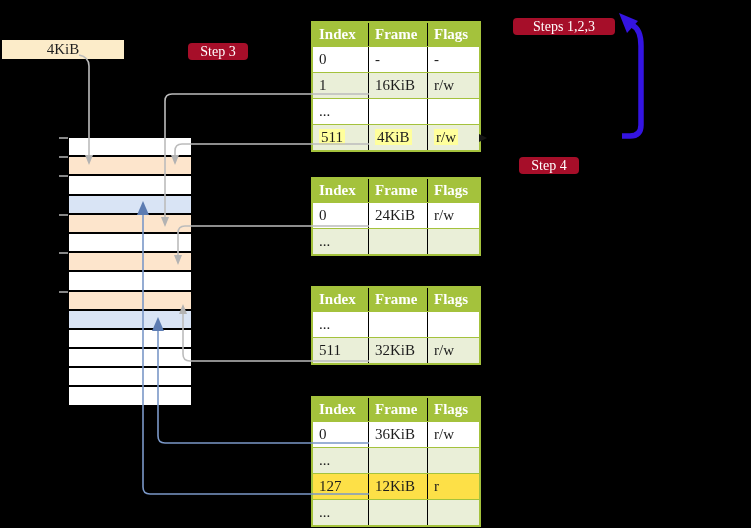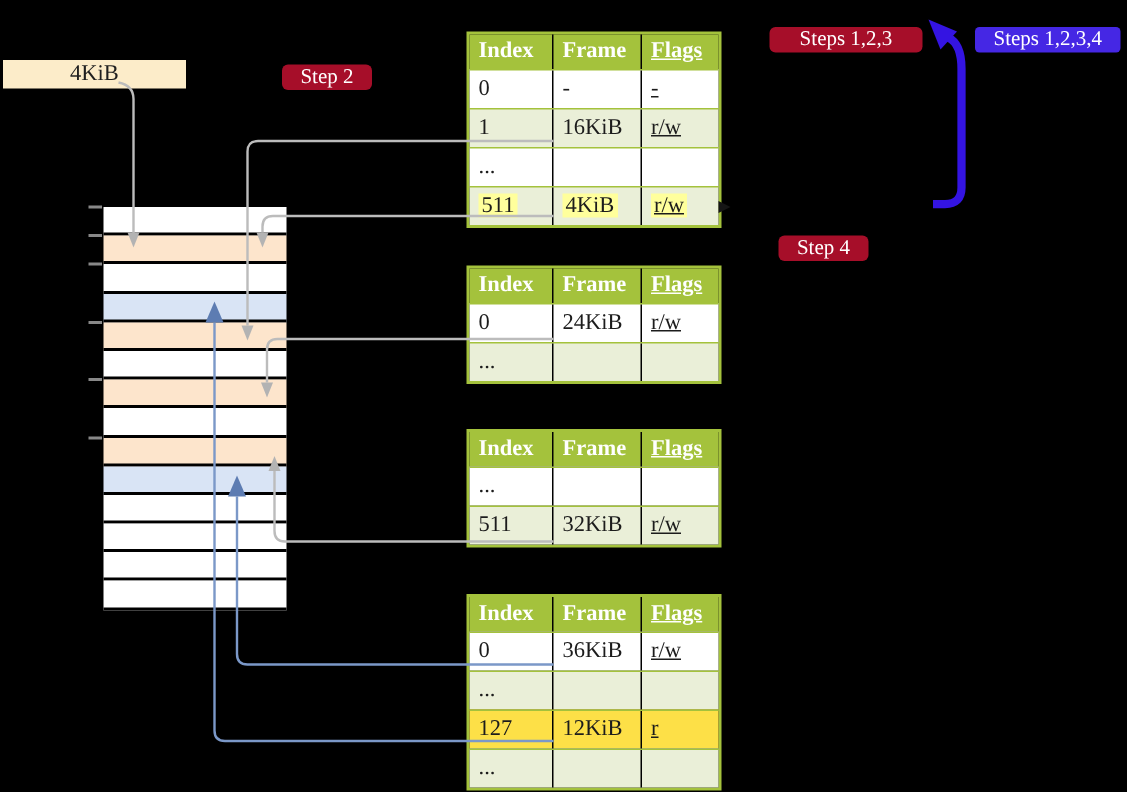--- a/index.html
+++ b/index.html
@@ -19,36 +19,35 @@
   }
   #memstrip{position:absolute;left:69px;top:138px;width:122px;}
   .memrow{width:122px;height:19.2px;box-sizing:border-box;border-bottom:2px solid #000;}
   .tick{position:absolute;left:59px;width:9px;height:2px;background:#888;}
   .ptable{position:absolute;left:311px;width:170px;border:2px solid #a4c23c;box-sizing:border-box;}
   .trow{display:flex;height:25px;line-height:25px;border-top:1px solid #a4c23c;font-size:15px;color:#1c1c1c;}
   .trow.thead{height:23px;line-height:23px;border-top:none;background:#a4c23c;color:#fff;font-weight:bold;font-size:15px;}
   .tcell{box-sizing:border-box;padding-left:6px;border-right:1px solid #000;overflow:hidden;white-space:nowrap;}
   .tcell.c0{width:56px;}
   .tcell.c1{width:59px;}
-  .tcell.c2{width:51px;border-right:none;flex:1;text-decoration:underline;}
+  .tcell.c2{width:51px;border-right:none;flex:1;}
   .hl{background:#ffff9c;padding:0 2px;}
   #overlay{position:absolute;left:0;top:0;pointer-events:none;}
 </style>
 </head>
 <body>
 
 <div id="stage">
 
   <div id="box4kib" style="background: rgb(252, 236, 201);">4KiB</div>
 
-  <div class="badge red" id="badge-step0" style="left: 188px; top: 43px; width: 60px; background: rgb(166, 14, 41);">Step 2</div>
+  <div class="badge red" id="badge-step0" style="left: 188px; top: 43px; width: 60px; background: rgb(166, 14, 41);">Step 3</div>
 
   <div class="badge red" id="badge-steps123" style="left: 513px; top: 18px; width: 102px; background: rgb(166, 14, 41);">Steps 1,2,3</div>
 
-  <div class="badge blue" id="badge-steps1234" style="left: 650px; top: 18px; width: 97px; background: rgb(69, 39, 228);">Steps 1,2,3,4</div>
 
   <div class="badge red" id="badge-step4" style="left: 519px; top: 157px; width: 60px; background: rgb(166, 14, 41);">Step 4</div>
 
   <div id="memstrip">
       <div class="memrow" style="background: rgb(255, 255, 255);"></div>
       <div class="memrow" style="background: rgb(253, 229, 204);"></div>
       <div class="memrow" style="background: rgb(255, 255, 255);"></div>
       <div class="memrow" style="background: rgb(217, 228, 245);"></div>
       <div class="memrow" style="background: rgb(253, 229, 204);"></div>
       <div class="memrow" style="background: rgb(255, 255, 255);"></div>

